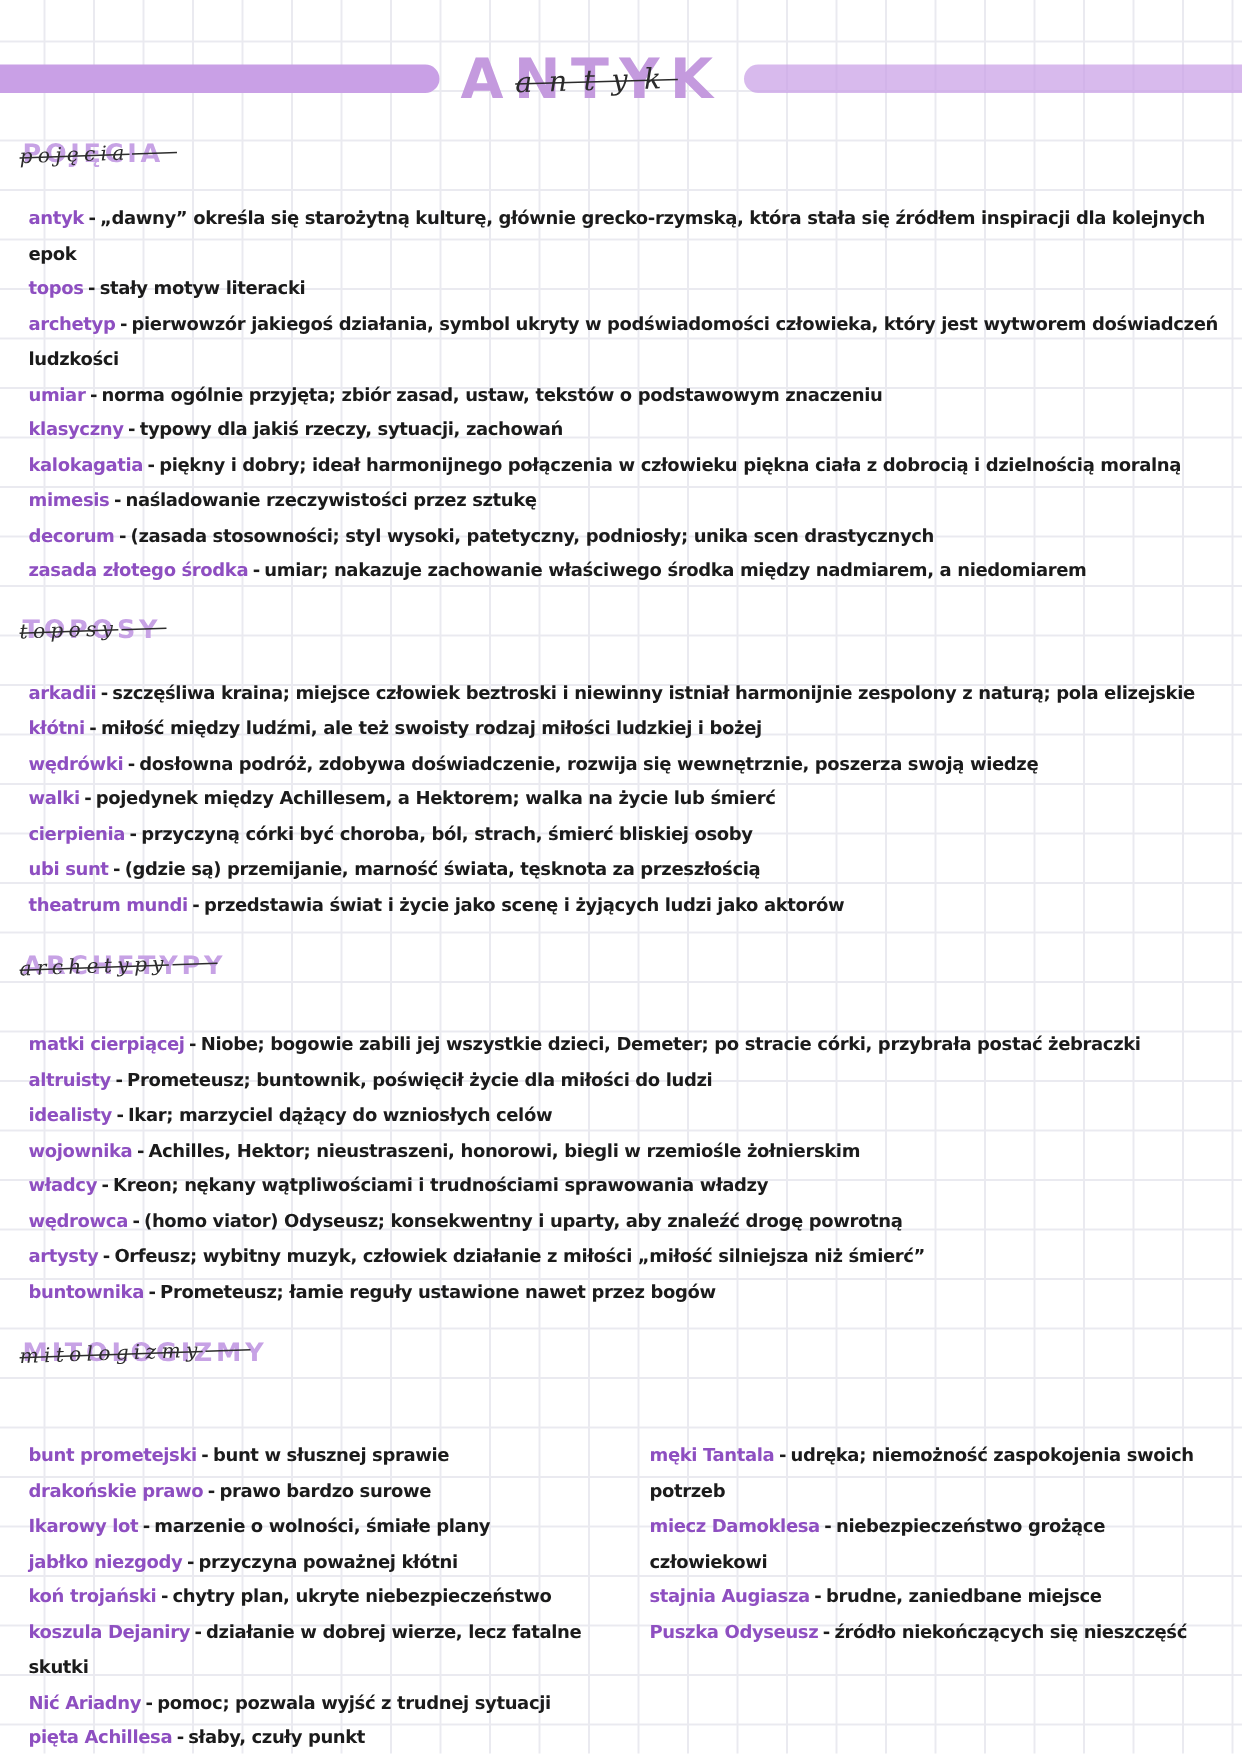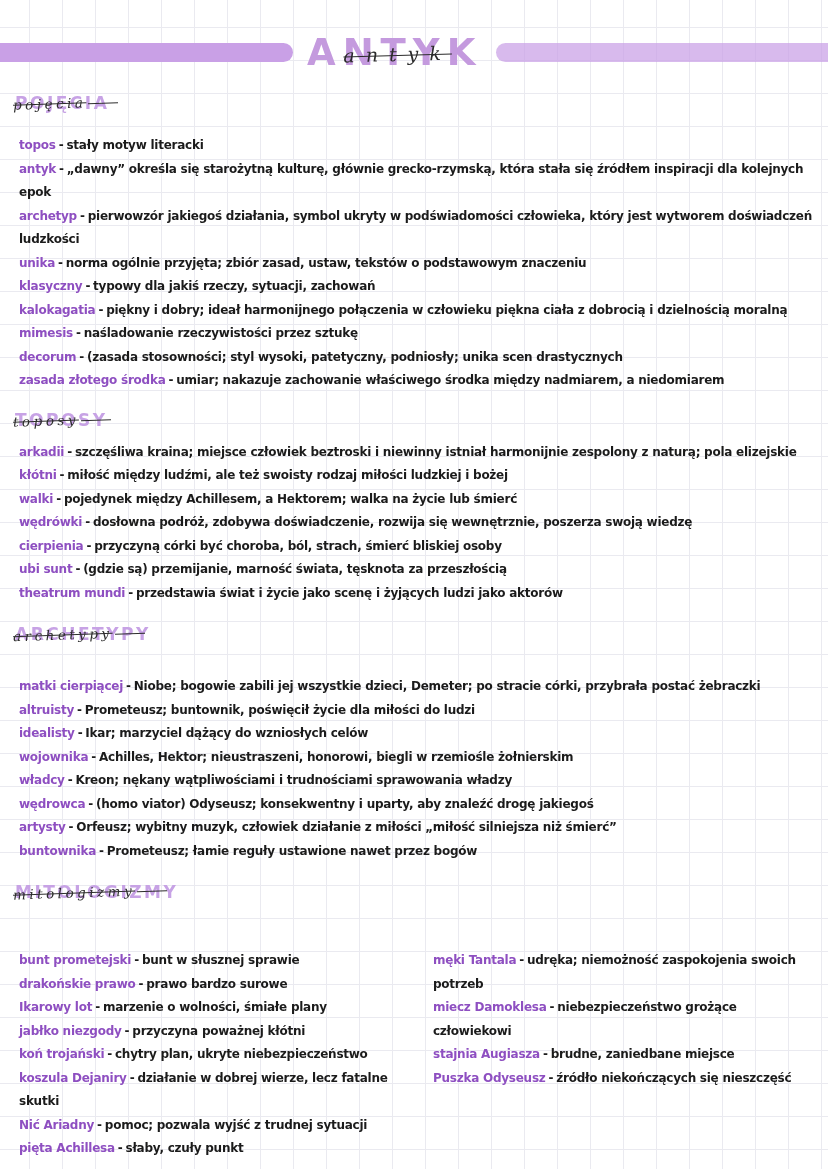--- a/index.html
+++ b/index.html
@@ -74,21 +74,21 @@
     font-size:12px; line-height:23.5px;
     letter-spacing:-0.25px;
     padding-left:4px;
   }
   .entry .term { color:#8e4fc1; font-weight:700; }
   .entry .sep  { color:#1b1b1b; font-weight:700; padding:0 3px; }
   .entry .def  { color:#1b1b1b; font-weight:600; }
 
   .sec-pojecia     { margin-top:12px; }
   .sec-toposy      { margin-top:14px; }
-  .sec-toposy .entries      { margin-top:8px; }
+  .sec-toposy .entries      { margin-top:18px; }
   .sec-archetypy   { margin-top:16px; }
   .sec-archetypy .entries   { margin-top:28px; }
   .sec-mitologizmy { margin-top:16px; }
 
   
   .columns { display:flex; margin-top:26px; }
   .col-left  { flex:0 0 414px; }
   .col-right { flex:1 1 auto; padding-right:16px; }
 </style>
 </head>
@@ -104,27 +104,27 @@
     </div>
     <div class="bar bar-right"></div>
   </div>
 
   <div class="section sec-pojecia">
     <div class="heading-wrap">
       <div class="section-heading">POJĘCIA</div>
       <div class="heading-script">pojęcia</div>
     </div>
     <div class="entries">
+  <div class="entry"><span class="term">antyk</span><span class="sep">-</span><span class="def">„dawny” określa się starożytną kulturę, głównie grecko-rzymską, która stała się źródłem inspiracji dla kolejnych epok</span></div>
+
   <div class="entry"><span class="term">topos</span><span class="sep">-</span><span class="def">stały motyw literacki</span></div>
 
-  <div class="entry"><span class="term">antyk</span><span class="sep">-</span><span class="def">„dawny” określa się starożytną kulturę, głównie grecko-rzymską, która stała się źródłem inspiracji dla kolejnych epok</span></div>
-
   <div class="entry"><span class="term">archetyp</span><span class="sep">-</span><span class="def">pierwowzór jakiegoś działania, symbol ukryty w podświadomości człowieka, który jest wytworem doświadczeń ludzkości</span></div>
 
-  <div class="entry"><span class="term">unika</span><span class="sep">-</span><span class="def">norma ogólnie przyjęta; zbiór zasad, ustaw, tekstów o podstawowym znaczeniu</span></div>
+  <div class="entry"><span class="term">umiar</span><span class="sep">-</span><span class="def">norma ogólnie przyjęta; zbiór zasad, ustaw, tekstów o podstawowym znaczeniu</span></div>
 
   <div class="entry"><span class="term">klasyczny</span><span class="sep">-</span><span class="def">typowy dla jakiś rzeczy, sytuacji, zachowań</span></div>
 
   <div class="entry"><span class="term">kalokagatia</span><span class="sep">-</span><span class="def">piękny i dobry; ideał harmonijnego połączenia w człowieku piękna ciała z dobrocią i dzielnością moralną</span></div>
 
   <div class="entry"><span class="term">mimesis</span><span class="sep">-</span><span class="def">naśladowanie rzeczywistości przez sztukę</span></div>
 
   <div class="entry"><span class="term">decorum</span><span class="sep">-</span><span class="def">(zasada stosowności; styl wysoki, patetyczny, podniosły; unika scen drastycznych</span></div>
 
   <div class="entry"><span class="term">zasada złotego środka</span><span class="sep">-</span><span class="def">umiar; nakazuje zachowanie właściwego środka między nadmiarem, a niedomiarem</span></div>
@@ -134,23 +134,23 @@
   <div class="section sec-toposy">
     <div class="heading-wrap">
       <div class="section-heading">TOPOSY</div>
       <div class="heading-script">toposy</div>
     </div>
     <div class="entries">
   <div class="entry"><span class="term">arkadii</span><span class="sep">-</span><span class="def">szczęśliwa kraina; miejsce człowiek beztroski i niewinny istniał harmonijnie zespolony z naturą; pola elizejskie</span></div>
 
   <div class="entry"><span class="term">kłótni</span><span class="sep">-</span><span class="def">miłość między ludźmi, ale też swoisty rodzaj miłości ludzkiej i bożej</span></div>
 
+  <div class="entry"><span class="term">wędrówki</span><span class="sep">-</span><span class="def">dosłowna podróż, zdobywa doświadczenie, rozwija się wewnętrznie, poszerza swoją wiedzę</span></div>
+
   <div class="entry"><span class="term">walki</span><span class="sep">-</span><span class="def">pojedynek między Achillesem, a Hektorem; walka na życie lub śmierć</span></div>
-
-  <div class="entry"><span class="term">wędrówki</span><span class="sep">-</span><span class="def">dosłowna podróż, zdobywa doświadczenie, rozwija się wewnętrznie, poszerza swoją wiedzę</span></div>
 
   <div class="entry"><span class="term">cierpienia</span><span class="sep">-</span><span class="def">przyczyną córki być choroba, ból, strach, śmierć bliskiej osoby</span></div>
 
   <div class="entry"><span class="term">ubi sunt</span><span class="sep">-</span><span class="def">(gdzie są) przemijanie, marność świata, tęsknota za przeszłością</span></div>
 
   <div class="entry"><span class="term">theatrum mundi</span><span class="sep">-</span><span class="def">przedstawia świat i życie jako scenę i żyjących ludzi jako aktorów</span></div>
 </div>
   </div>
 
   <div class="section sec-archetypy">
@@ -162,21 +162,21 @@
   <div class="entry"><span class="term">matki cierpiącej</span><span class="sep">-</span><span class="def">Niobe; bogowie zabili jej wszystkie dzieci, Demeter; po stracie córki, przybrała postać żebraczki</span></div>
 
   <div class="entry"><span class="term">altruisty</span><span class="sep">-</span><span class="def">Prometeusz; buntownik, poświęcił życie dla miłości do ludzi</span></div>
 
   <div class="entry"><span class="term">idealisty</span><span class="sep">-</span><span class="def">Ikar; marzyciel dążący do wzniosłych celów</span></div>
 
   <div class="entry"><span class="term">wojownika</span><span class="sep">-</span><span class="def">Achilles, Hektor; nieustraszeni, honorowi, biegli w rzemiośle żołnierskim</span></div>
 
   <div class="entry"><span class="term">władcy</span><span class="sep">-</span><span class="def">Kreon; nękany wątpliwościami i trudnościami sprawowania władzy</span></div>
 
-  <div class="entry"><span class="term">wędrowca</span><span class="sep">-</span><span class="def">(homo viator) Odyseusz; konsekwentny i uparty, aby znaleźć drogę jakiegoś</span></div>
+  <div class="entry"><span class="term">wędrowca</span><span class="sep">-</span><span class="def">(homo viator) Odyseusz; konsekwentny i uparty, aby znaleźć drogę powrotną</span></div>
 
   <div class="entry"><span class="term">artysty</span><span class="sep">-</span><span class="def">Orfeusz; wybitny muzyk, człowiek działanie z miłości „miłość silniejsza niż śmierć”</span></div>
 
   <div class="entry"><span class="term">buntownika</span><span class="sep">-</span><span class="def">Prometeusz; łamie reguły ustawione nawet przez bogów</span></div>
 </div>
   </div>
 
   <div class="section sec-mitologizmy">
     <div class="heading-wrap">
       <div class="section-heading">MITOLOGIZMY</div>

